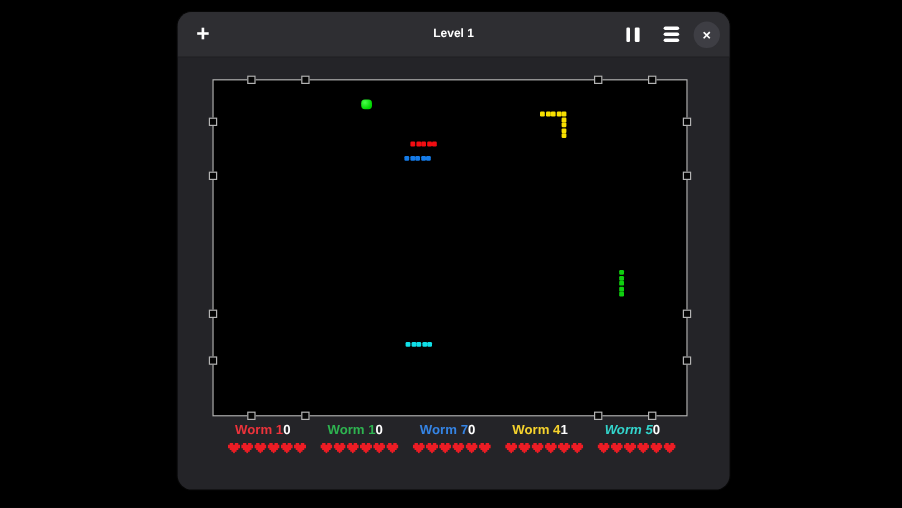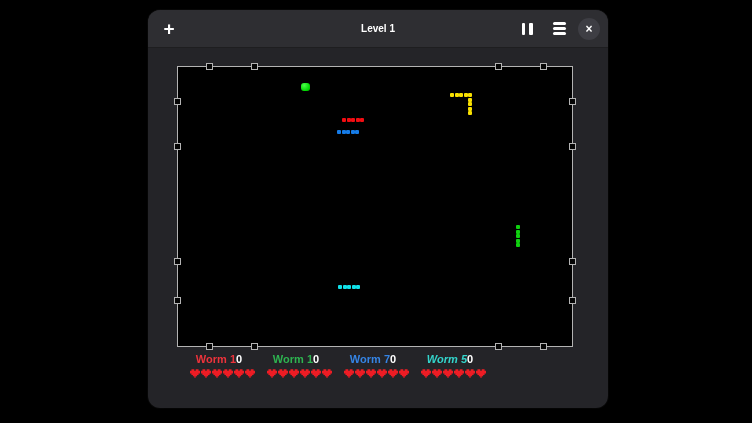--- a/index.html
+++ b/index.html
@@ -245,20 +245,46 @@
             <svg viewBox="0 0 7 6" width="10" height="9">
               <path d="M1 0h2v1h1V0h2v1h1v2H6v1H5v1H4v1H3V5H2V4H1V3H0V1h1z" fill="#ed1c24"></path>
             </svg>
             <svg viewBox="0 0 7 6" width="10" height="9">
               <path d="M1 0h2v1h1V0h2v1h1v2H6v1H5v1H4v1H3V5H2V4H1V3H0V1h1z" fill="#ed1c24"></path>
             </svg>
           </div>
         </div>
         <div class="player">
           <div class="player-head">
+            <span style="color: rgb(246, 211, 45);">Worm 4</span>
+            <span class="player-score">1</span>
+          </div>
+          <div class="hearts">
+            <svg viewBox="0 0 7 6" width="10" height="9">
+              <path d="M1 0h2v1h1V0h2v1h1v2H6v1H5v1H4v1H3V5H2V4H1V3H0V1h1z" fill="#ed1c24"></path>
+            </svg>
+            <svg viewBox="0 0 7 6" width="10" height="9">
+              <path d="M1 0h2v1h1V0h2v1h1v2H6v1H5v1H4v1H3V5H2V4H1V3H0V1h1z" fill="#ed1c24"></path>
+            </svg>
+            <svg viewBox="0 0 7 6" width="10" height="9">
+              <path d="M1 0h2v1h1V0h2v1h1v2H6v1H5v1H4v1H3V5H2V4H1V3H0V1h1z" fill="#ed1c24"></path>
+            </svg>
+            <svg viewBox="0 0 7 6" width="10" height="9">
+              <path d="M1 0h2v1h1V0h2v1h1v2H6v1H5v1H4v1H3V5H2V4H1V3H0V1h1z" fill="#ed1c24"></path>
+            </svg>
+            <svg viewBox="0 0 7 6" width="10" height="9">
+              <path d="M1 0h2v1h1V0h2v1h1v2H6v1H5v1H4v1H3V5H2V4H1V3H0V1h1z" fill="#ed1c24"></path>
+            </svg>
+            <svg viewBox="0 0 7 6" width="10" height="9">
+              <path d="M1 0h2v1h1V0h2v1h1v2H6v1H5v1H4v1H3V5H2V4H1V3H0V1h1z" fill="#ed1c24"></path>
+            </svg>
+          </div>
+        </div>
+        <div class="player">
+          <div class="player-head">
             <span style="color: rgb(51, 213, 204); font-style: italic;">Worm 5</span>
             <span class="player-score">0</span>
           </div>
           <div class="hearts">
             <svg viewBox="0 0 7 6" width="10" height="9">
               <path d="M1 0h2v1h1V0h2v1h1v2H6v1H5v1H4v1H3V5H2V4H1V3H0V1h1z" fill="#ed1c24"></path>
             </svg>
             <svg viewBox="0 0 7 6" width="10" height="9">
               <path d="M1 0h2v1h1V0h2v1h1v2H6v1H5v1H4v1H3V5H2V4H1V3H0V1h1z" fill="#ed1c24"></path>
             </svg>

